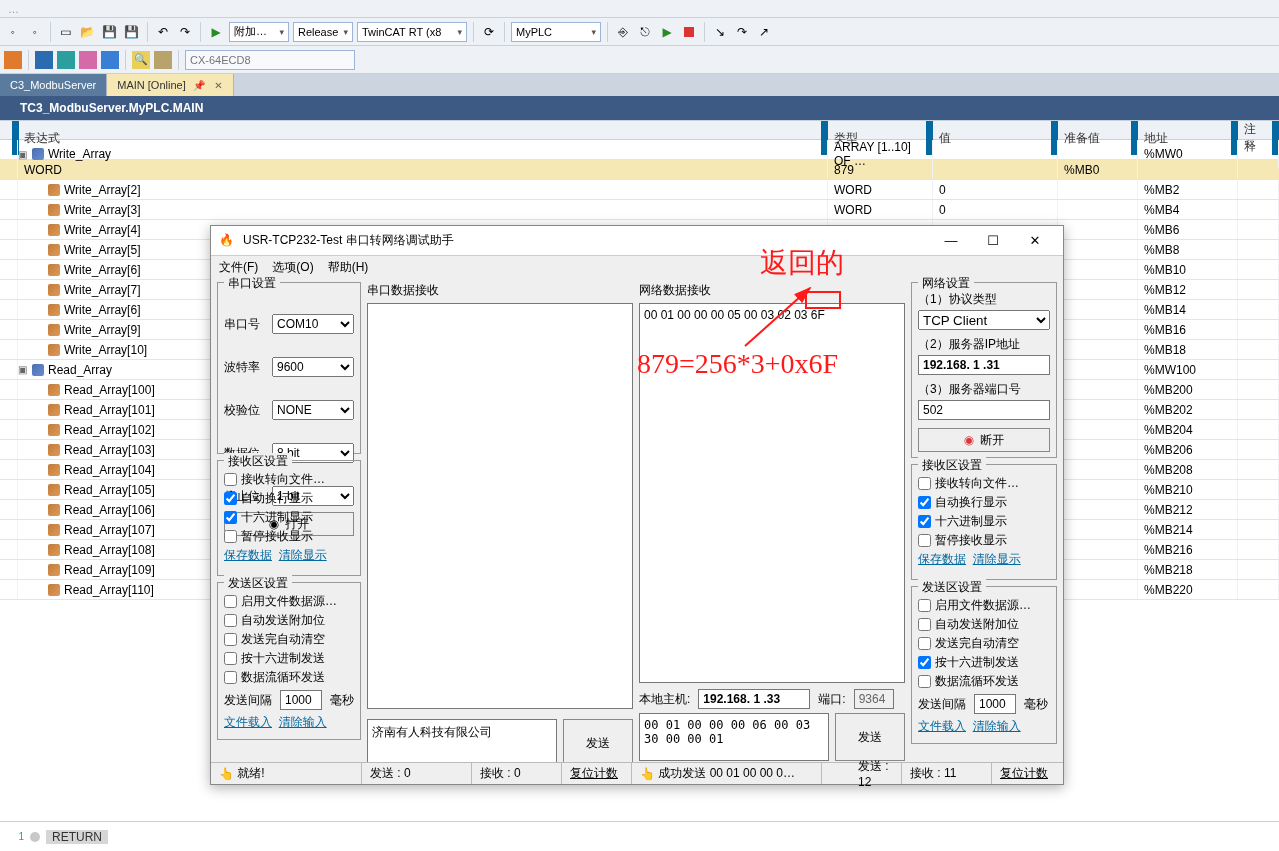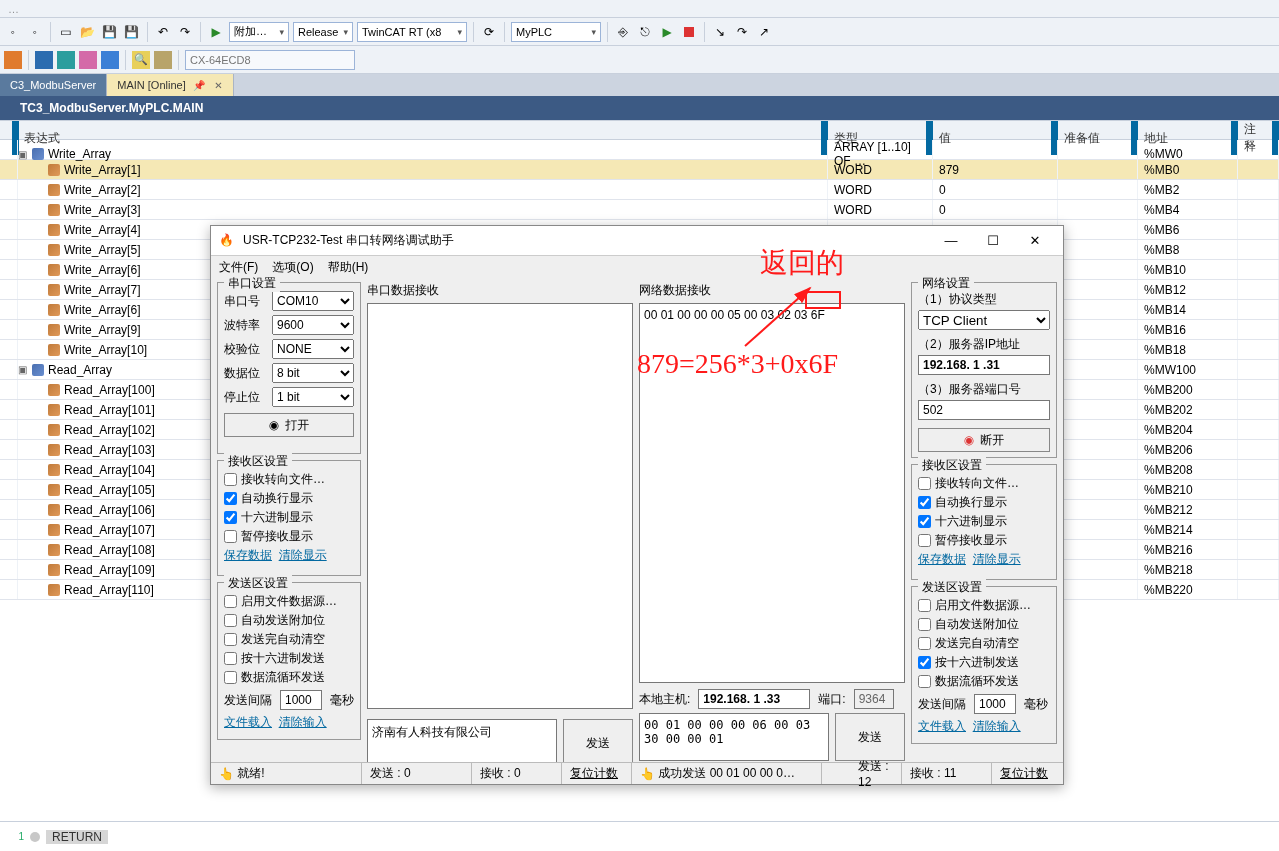--- a/index.html
+++ b/index.html
@@ -68,21 +68,21 @@
 
 .fieldset { border:1px solid #999; margin-bottom:6px; padding:8px 6px 6px; position:relative; }
 .fieldset > .legend { position:absolute; top:-8px; left:6px; background:#efefef; padding:0 4px; font-size:12px; }
 
 .col { position:absolute; top:4px; bottom:4px; }
 .col-left  { left:6px;  width:144px; }
 .col-mid1  { left:156px; width:266px; }
 .col-mid2  { left:428px; width:266px; }
 .col-right { left:700px; width:146px; }
 
-.kv { display:flex; align-items:center; gap:6px; margin-bottom:4px; font-size:12px; }
+.kv { display:flex; align-items:center; gap:6px; margin-bottom:4px; font-size:12px;margin-top:23px; }
 .kv label{ width:42px; }
 .kv select { flex:1; height:20px; font-size:12px; }
 .btn { height:24px; border:1px solid #888; background:#efefef; display:flex; align-items:center; justify-content:center; gap:6px; font-size:12px; cursor:pointer; }
 .chk { display:flex; align-items:center; gap:4px; font-size:12px; margin:2px 0; }
 .chk input{margin:0;}
 .linklike { color:#0369a1; text-decoration:underline; cursor:pointer; font-size:12px; }
 
 .recvbox { border:1px solid #777; background:#fff; height:100%; margin-top:4px; padding:4px; font-size:12px; font-family:Consolas,monospace; word-break:break-all; position:relative; }
 .sendbox { border:1px solid #777; background:#fff; height:48px; padding:4px; font-size:12px; font-family:Consolas,monospace; word-break:break-all; }
 
@@ -201,24 +201,20 @@
           <span>Write_Array</span>
         </div>
         <div>ARRAY [1..10] OF …</div>
         <div></div>
         <div></div>
         <div>%MW0</div>
         <div></div>
       </div>
       <div class="grid-row lv1 sel">
         <div></div>
-        <div class="expr-cell">
-          <span class="var-ico word-ico"></span>
-          <span>Write_Array[1]</span>
-        </div>
         <div>WORD</div>
         <div>879</div>
         <div></div>
         <div>%MB0</div>
         <div></div>
       </div>
       <div class="grid-row lv1">
         <div></div>
         <div class="expr-cell">
           <span class="var-ico word-ico"></span>

